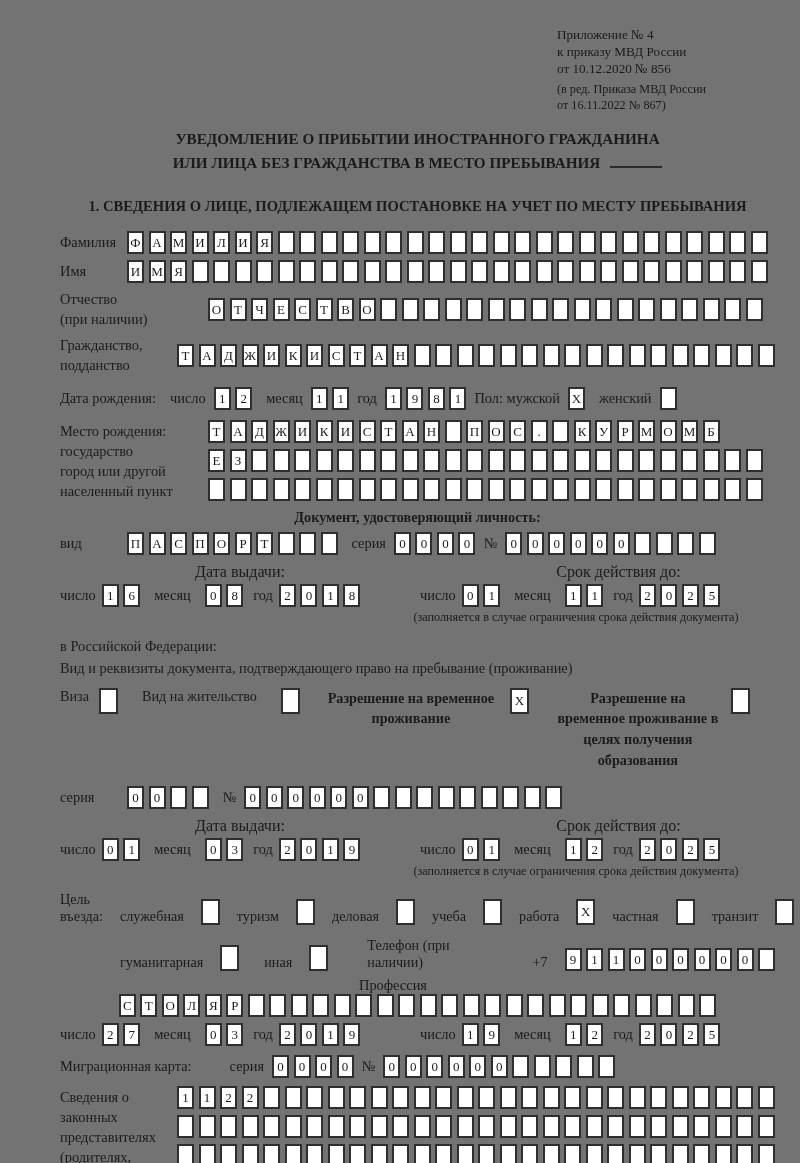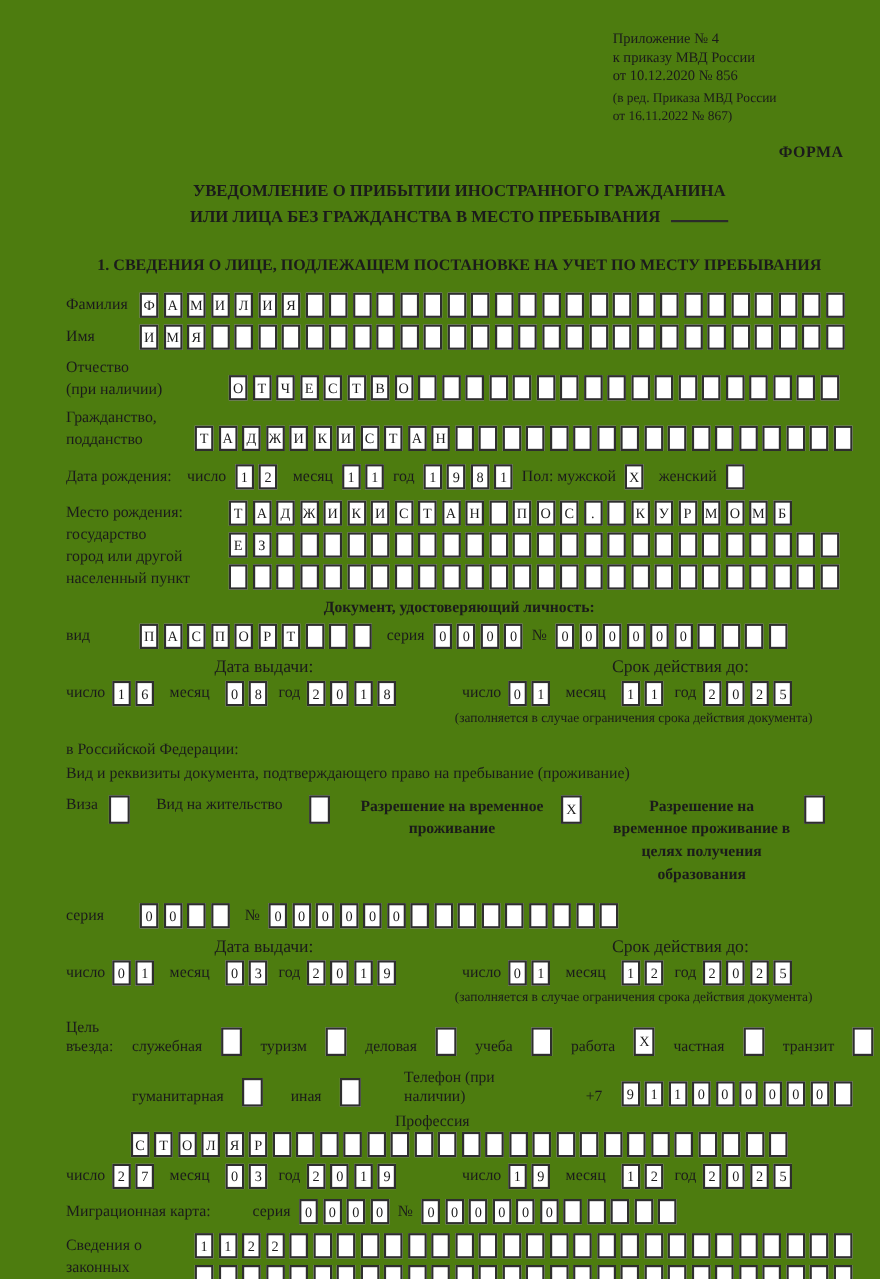--- a/index.html
+++ b/index.html
@@ -1,37 +1,37 @@
 <!DOCTYPE html>
 <html><head>
 <meta charset="utf-8">
 <style>
   * { margin:0; padding:0; box-sizing:border-box; }
   body { background:#ffffff; font-family:"Liberation Serif", "DejaVu Serif", serif; color:#1b1b1b; }
-  .page { width:800px; height:1163px; overflow:hidden; padding:26px 25px 8px 60px; background:#4d7c0f; }
+  .page { width:800px; height:1163px; overflow:hidden; padding:26px 25px 8px 60px; background:#737373; }
 
   
   .annex { margin-left:497px; font-size:13.2px; line-height:17px; }
   .annex .edition { font-size:12.2px; margin-top:4px; line-height:16px; }
   .form-word { text-align:right; font-weight:bold; font-size:14.5px; margin:18px 8px 0 0; letter-spacing:0.5px; }
 
   
   .title { text-align:center; font-weight:bold; font-size:15.2px; line-height:1.55; margin-top:14px; }
   .title-underline { display:inline-block; width:52px; border-bottom:2px solid #2a2a2a; margin-left:10px; height:14px; }
   .sec-heading { text-align:center; font-weight:bold; font-size:14.6px; margin-top:24px; margin-bottom:16px; }
 
   
   .cells { display:inline-flex; gap:4.5px; flex-shrink:0; }
   .cell { display:inline-block; width:17px; height:23px; border:2px solid #2e2e2e; background:#fff;
           text-align:center; font-size:13px; line-height:19px; font-family:"Liberation Serif", serif; }
   .tall .cell, .cell.tall { width:19px; height:26px; line-height:22px; }
 
   
   .frow { display:flex; align-items:center; margin:6px 0; font-size:14.4px; }
-  .frow.top { align-items:flex-end; }
+  .frow.top { align-items:center; }
   .w67 { width:67px; flex-shrink:0; }
   .w117 { width:117px; flex-shrink:0; }
   .w148 { width:148px; flex-shrink:0; }
   .lbl-col { display:flex; flex-direction:column; line-height:20px; }
   .cells-col { display:flex; flex-direction:column; gap:6px; }
   .gap-l { margin-left:14px; margin-right:8px; }
   .gap-s { margin-left:8px; margin-right:8px; }
 
   .center-bold { text-align:center; font-weight:bold; font-size:14.2px; margin:8px 0 4px 0; }
 
@@ -61,21 +61,20 @@
   <div class="annex">
     <div>Приложение № 4</div>
     <div>к приказу МВД России</div>
     <div>от 10.12.2020 № 856</div>
     <div class="edition">
       <div>(в ред. Приказа МВД России</div>
       <div>от 16.11.2022 № 867)</div>
     </div>
   </div>
 
-  <div class="form-word">ФОРМА</div>
 
   <div class="title">
     <div>УВЕДОМЛЕНИЕ О ПРИБЫТИИ ИНОСТРАННОГО ГРАЖДАНИНА</div>
     <div><span>ИЛИ ЛИЦА БЕЗ ГРАЖДАНСТВА В МЕСТО ПРЕБЫВАНИЯ</span><span class="title-underline"></span></div>
   </div>
 
   <div class="sec-heading">1. СВЕДЕНИЯ О ЛИЦЕ, ПОДЛЕЖАЩЕМ ПОСТАНОВКЕ НА УЧЕТ ПО МЕСТУ ПРЕБЫВАНИЯ</div>
 
   <div class="frow">
     <span class="w67">Фамилия</span>

